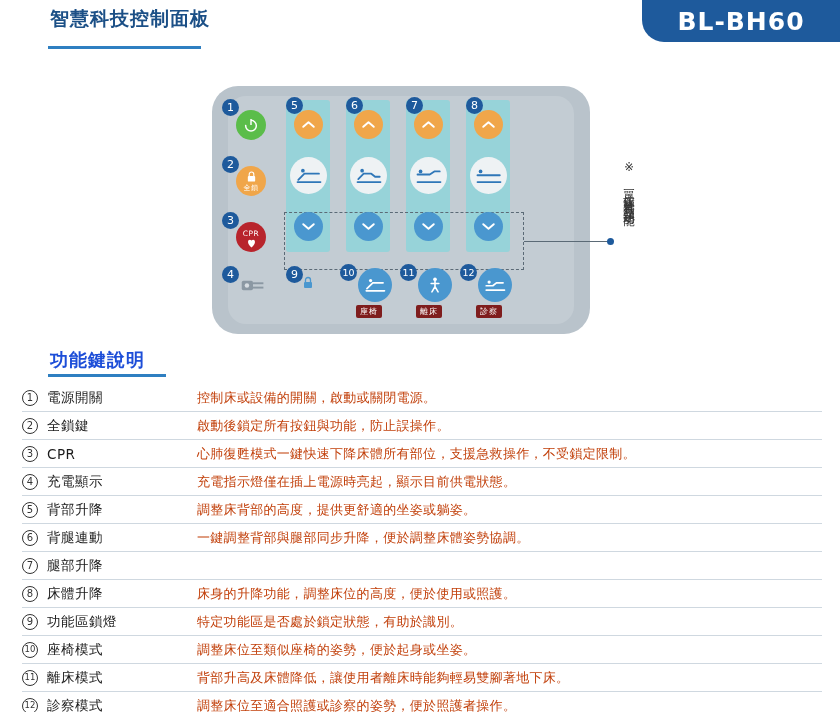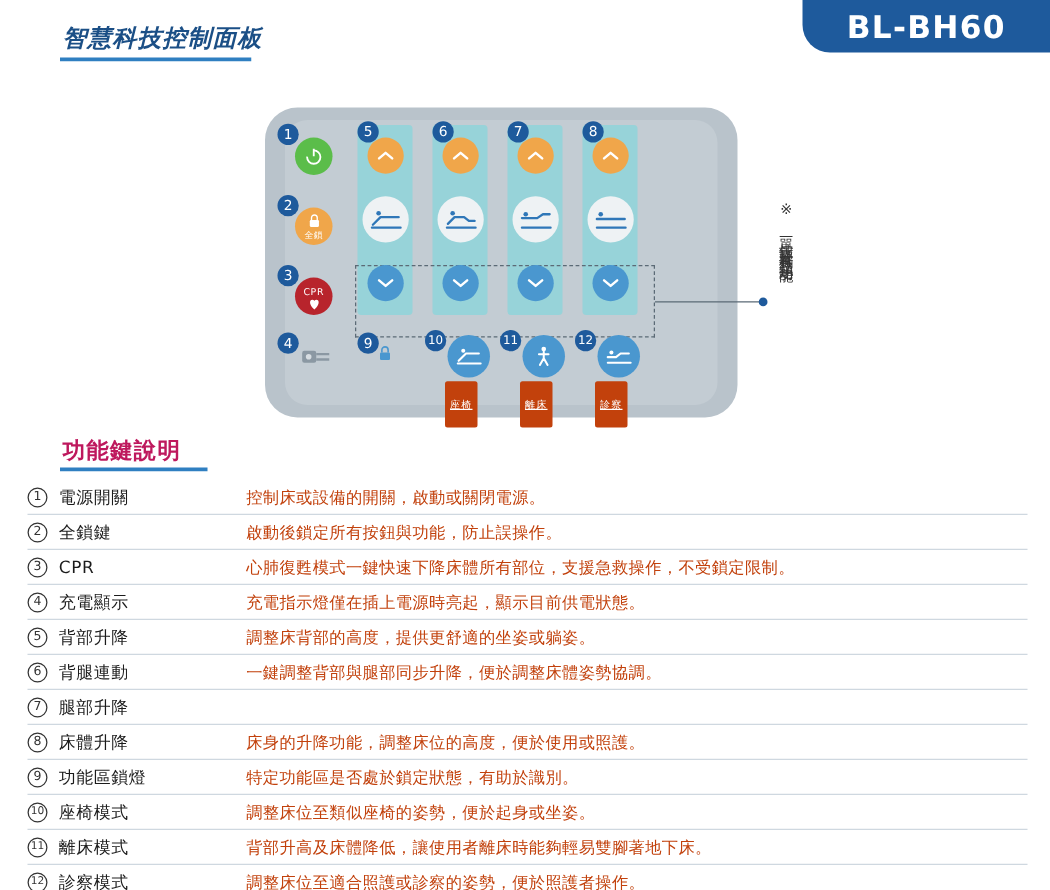--- a/index.html
+++ b/index.html
@@ -17,24 +17,23 @@
     position: absolute; right: 0; top: 0;
     width: 198px; height: 42px;
     background: #1e5a9c;
     border-bottom-left-radius: 22px;
     color: #ffffff;
     font-size: 25px; font-weight: bold; letter-spacing: 1px;
     display: flex; align-items: center; justify-content: center;
     font-family: "DejaVu Sans", "Liberation Sans", sans-serif;
   }
   .page-title {
-    position: absolute; left: 50px; top: 18px;
+    position: absolute; left: 50px; top: 6px;
     font-size: 19px; color: #1b4f86; font-weight: bold;
     letter-spacing: 1px;
-    font-style: italic;
   }
   .title-underline {
     position: absolute; left: 48px; top: 46px;
     width: 153px; height: 3px; background: #2f7fc1;
   }
 
   
   .panel-wrap { position: absolute; left: 0; top: 72px; width: 840px; height: 270px; }
   .panel-body {
     position: absolute; left: 212px; top: 14px;
@@ -87,32 +86,31 @@
     position: absolute;
     width: 17px; height: 17px; border-radius: 50%;
     background: #1e5a9c; color: #fff;
     font-size: 11px; line-height: 17px; text-align: center;
     font-family: "DejaVu Sans", "Liberation Sans", sans-serif;
   }
   .num.wide { font-size: 9.5px; }
 
   .cap {
     position: absolute; font-size: 8px; color: #fff;
-    background: #c2410c; padding: 13px 4px; border-radius: 2px;
+    background: #7f1d1d; padding: 1px 4px; border-radius: 2px;
     letter-spacing: 1px;
-    text-decoration: underline;
   }
   .mini-label {
     position: absolute; font-size: 7px; color: #ffffff; letter-spacing: .5px;
   }
 
   
   .legend-title {
     position: absolute; left: 50px; top: 348px;
-    font-size: 18px; color: #be185d; font-weight: bold; letter-spacing: 1px;
+    font-size: 18px; color: #1d4ed8; font-weight: bold; letter-spacing: 1px;
   }
   .legend-underline {
     position: absolute; left: 48px; top: 374px;
     width: 118px; height: 3px; background: #2f7fc1;
   }
 
   .table { position: absolute; left: 22px; top: 384px; width: 800px; }
   .row {
     position: relative;
     height: 28px;

